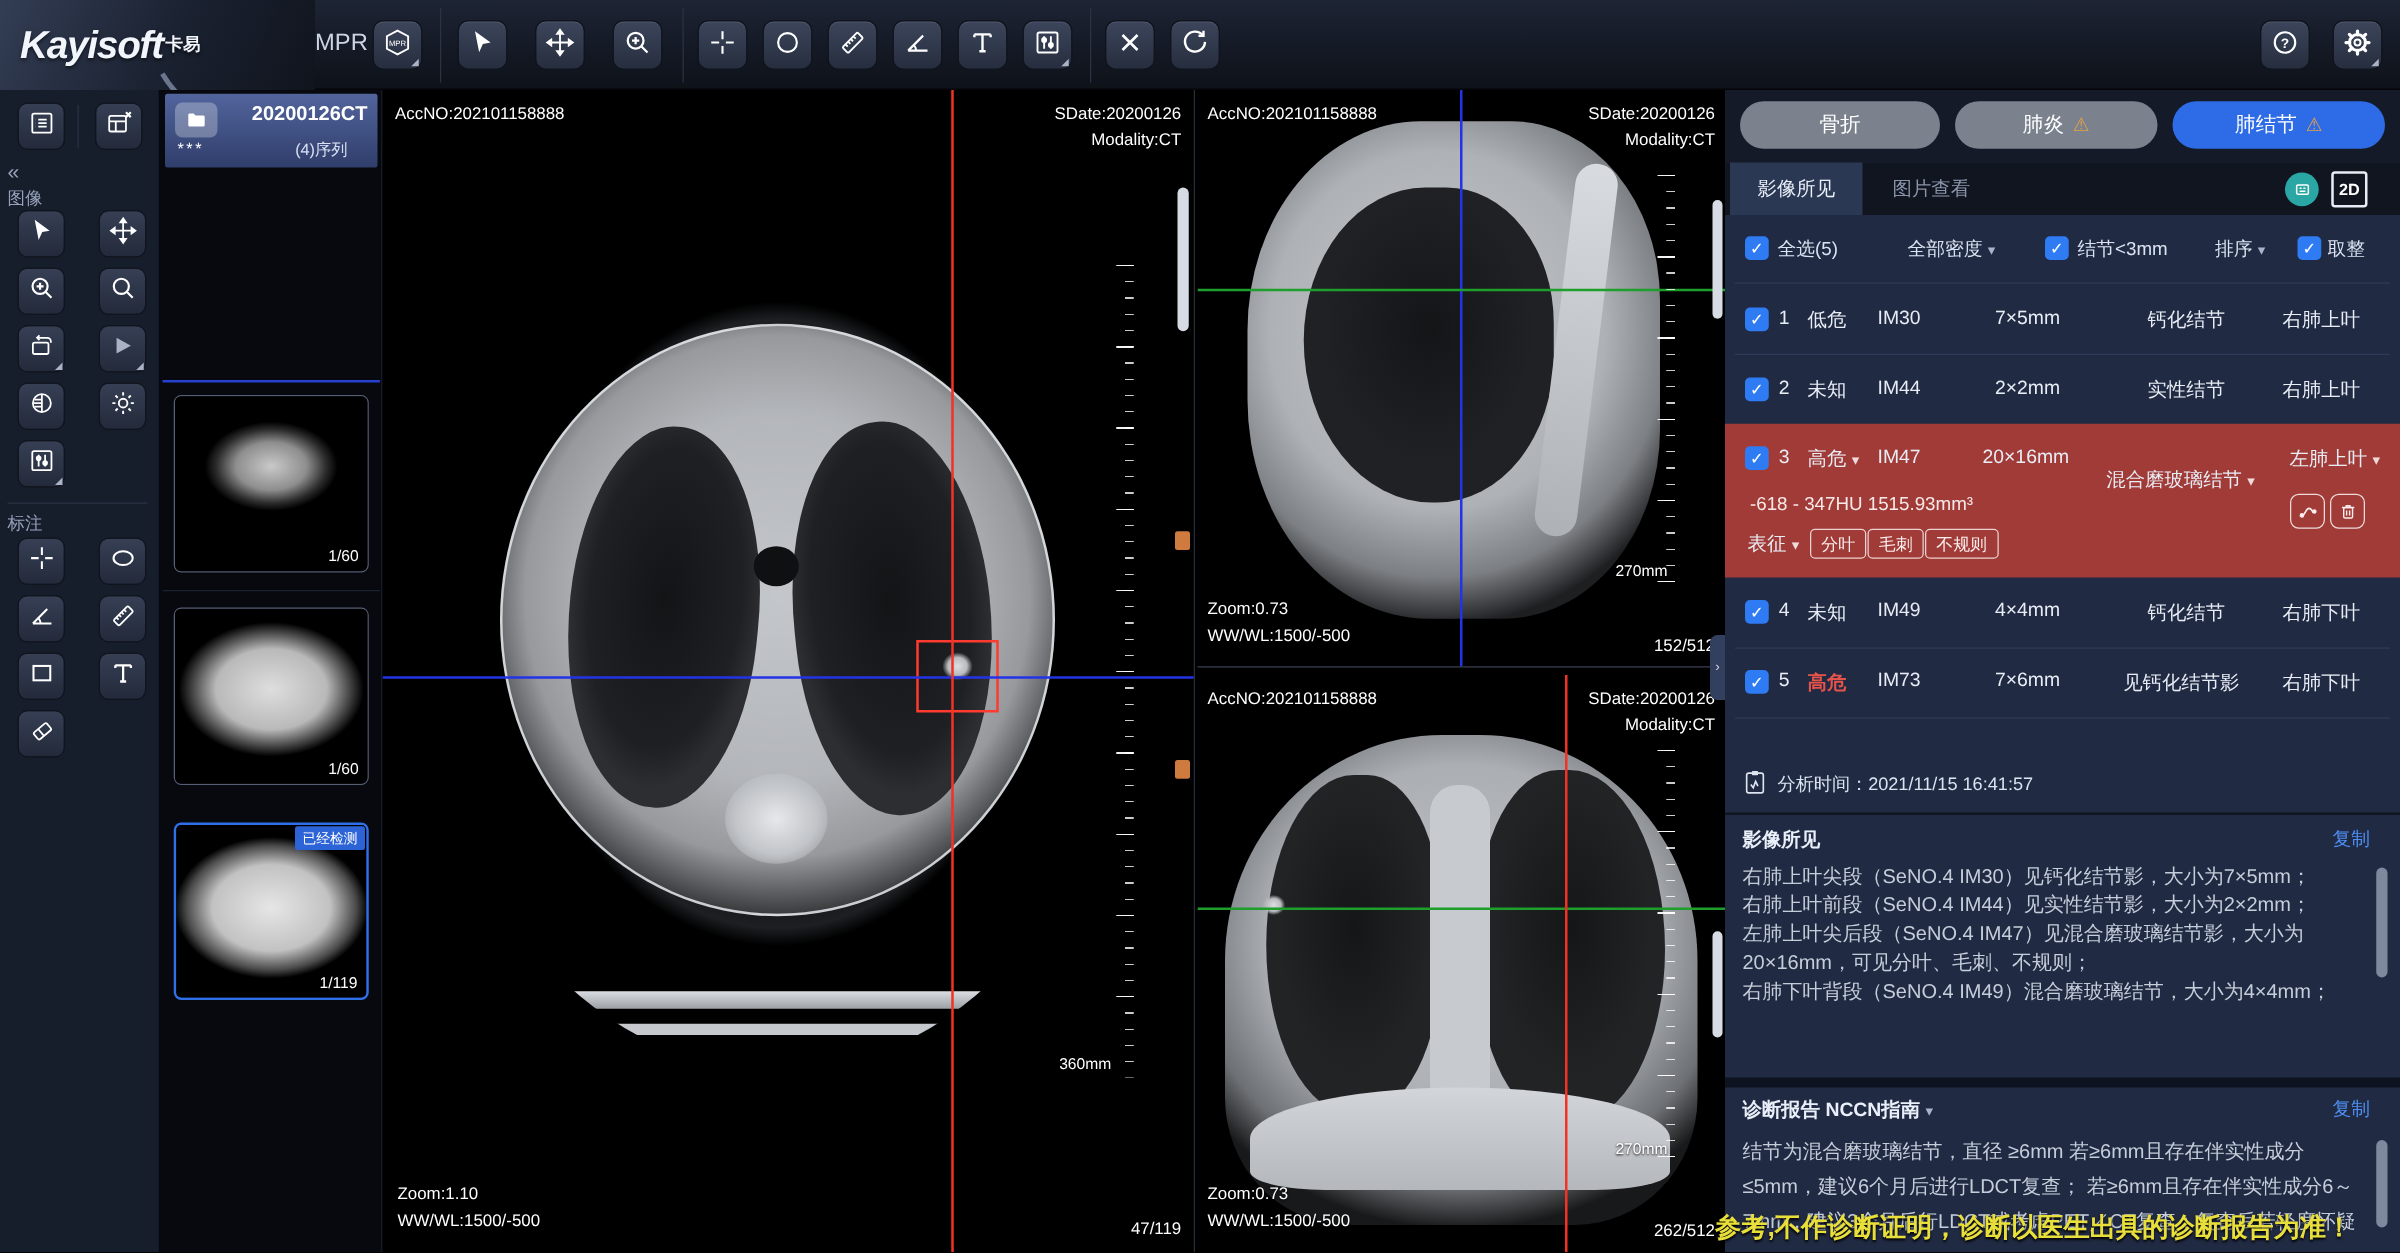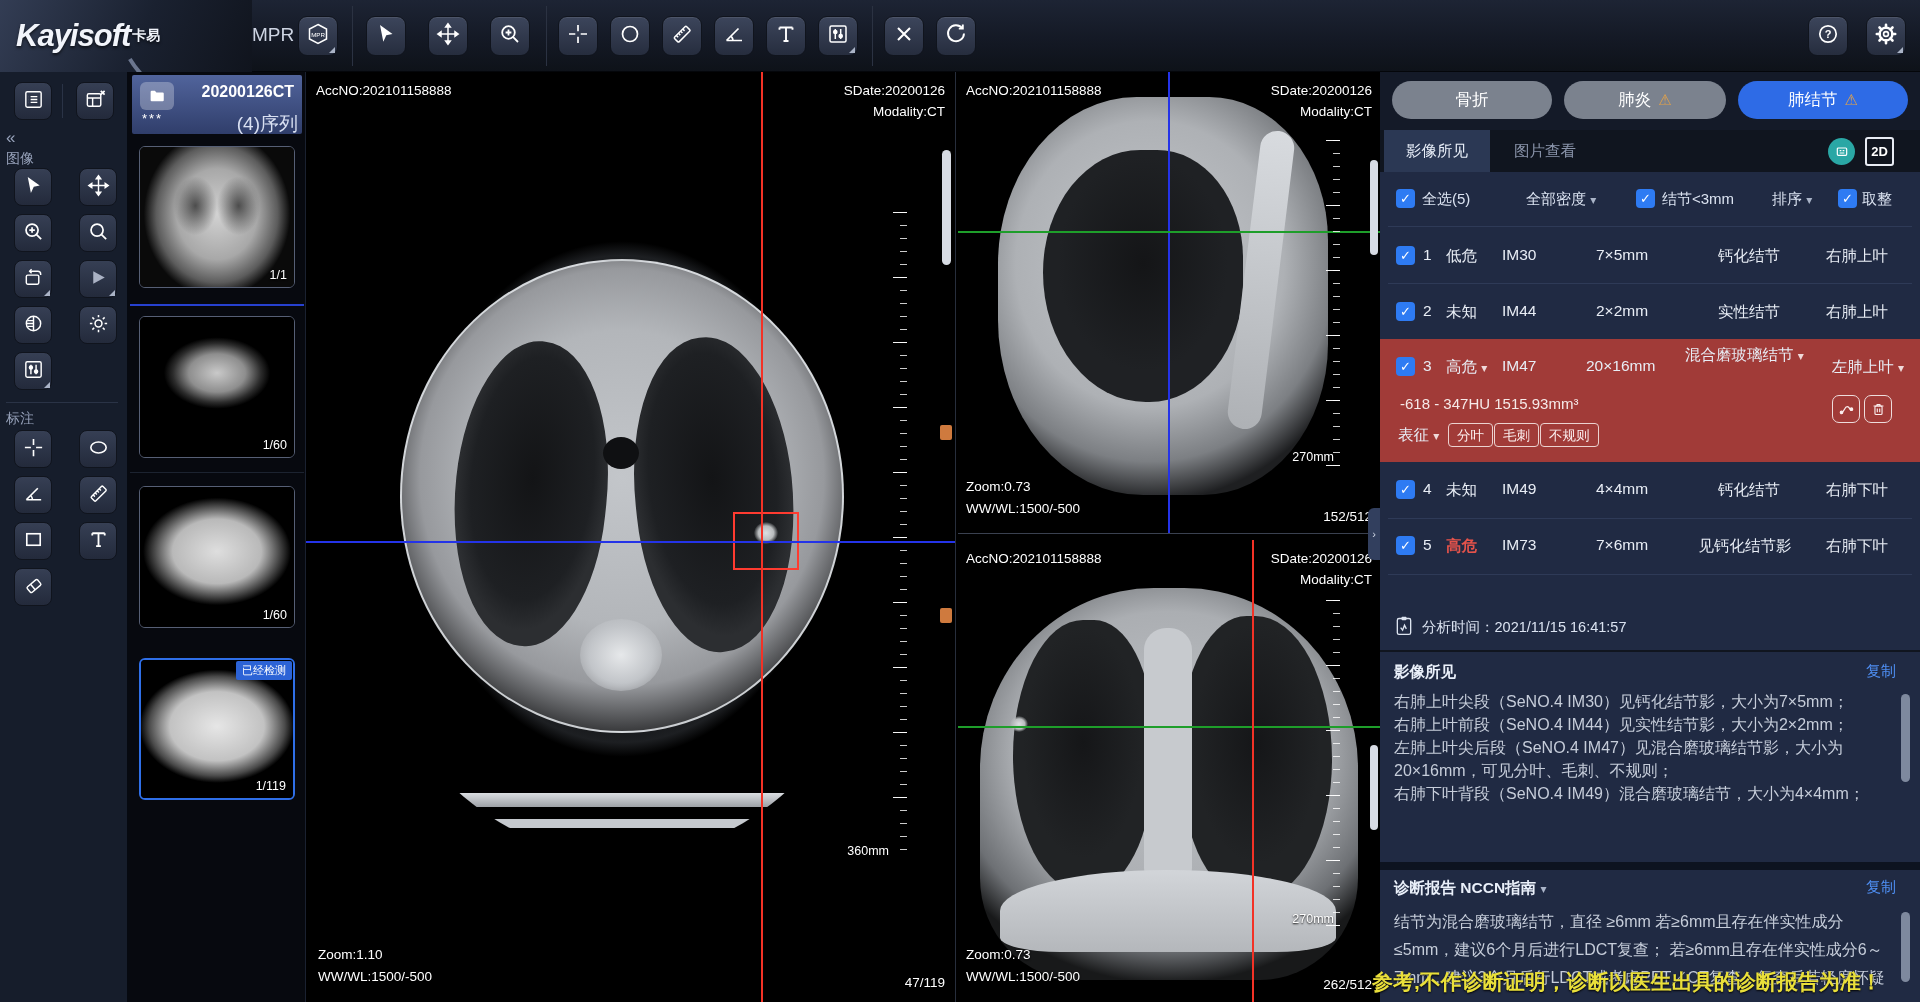--- a/index.html
+++ b/index.html
@@ -44,21 +44,21 @@
   
   #thumbpanel { position:absolute; left:128px; top:72px; width:178px; height:930px;
                 background:#07090f; border-right:1px solid #1a2130; }
   .series-header { position:absolute; left:4px; top:3px; width:170px; height:59px; border-radius:2px;
                    background:linear-gradient(180deg,#51649c 0%,#303e6b 100%); }
   .folder-chip { position:absolute; left:8px; top:7px; width:34px; height:28px; border-radius:6px;
                  background:rgba(255,255,255,.28); display:flex; align-items:center; justify-content:center; }
   .folder-chip svg { width:18px; height:18px; }
   .series-title { position:absolute; right:8px; top:8px; font-size:16px; font-weight:bold; color:#fff; }
   .series-stars { position:absolute; left:10px; top:36px; font-size:13px; letter-spacing:2px; color:#fff; }
-  .series-count { position:absolute; right:4px; top:36px; font-size:19px; color:#d9e0f2; }
+  .series-count { position:absolute; right:24px; top:36px; font-size:13px; color:#d9e0f2; }
   .thumb { position:absolute; left:11px; width:156px; height:142px; background:#000;
            border:1px solid #565f75; border-radius:6px; overflow:hidden; }
   .thumb.selected { border:2px solid #2f6fe8; }
   .thumb-label { position:absolute; right:7px; bottom:5px; font-size:12.5px; color:#fff; text-shadow:0 1px 2px #000; }
   .thumb-badge { position:absolute; right:1px; top:1px; background:#2c63d6; color:#fff; font-size:11px;
                  padding:2px 6px; border-radius:2px; }
   .blue-sep { position:absolute; left:2px; width:174px; height:2px; background:#2741cf; }
   .gray-sep { position:absolute; left:2px; width:174px; height:1px; background:#1c2330; }
   .t-img { position:absolute; inset:0; }
 
@@ -358,25 +358,20 @@
       <div class="folder-chip">
           <svg viewBox="0 0 24 24">
             <path d="M3.5 6.5 a1.5 1.5 0 0 1 1.5-1.5 h4.2 l2 2.2 h8.3 a1.5 1.5 0 0 1 1.5 1.5 v8.8 a1.5 1.5 0 0 1 -1.5 1.5 h-14.5 a1.5 1.5 0 0 1 -1.5 -1.5 Z" fill="#fff"></path>
           </svg>
         </div>
       <div class="series-title">20200126CT</div>
       <div class="series-stars">***</div>
       <div class="series-count">(4)序列</div>
     </div>
 
-    <div class="thumb" style="top:74px">
-      <div class="t-img" style="background:radial-gradient(58% 72% at 50% 48%,#d2d2d2 0%,#a8a8a8 45%,#5c5c5c 68%,#0a0a0a 82%)"></div>
-      <div class="t-img" style="background:radial-gradient(20% 30% at 36% 42%,rgba(40,40,40,.75),transparent 70%),radial-gradient(20% 30% at 64% 42%,rgba(40,40,40,.75),transparent 70%)"></div>
-      <div class="thumb-label">1/1</div>
-    </div>
     <div class="blue-sep" style="top:232px"></div>
 
     <div class="thumb" style="top:244px">
       <div class="t-img" style="background:radial-gradient(46% 34% at 50% 40%,#c9c9c9 0%,#8e8e8e 40%,#2c2c2c 62%,#000 75%),linear-gradient(0deg,transparent 70%,rgba(255,255,255,.12) 71%,transparent 73%)"></div>
       <div class="thumb-label">1/60</div>
     </div>
     <div class="gray-sep" style="top:400px"></div>
 
     <div class="thumb" style="top:414px">
       <div class="t-img" style="background:radial-gradient(60% 48% at 50% 46%,#dedede 0%,#b9b9b9 48%,#3a3a3a 70%,#000 80%)"></div>
@@ -529,21 +524,21 @@
     </div>
 
     <div class="redrow">
       <div class="cb" style="left:16px;top:18px">
           <span>✓</span>
         </div>
       <div class="ncell" style="left:43px;top:18px">3</div>
       <div class="ncell" style="left:66px;top:18px"><span>高危</span> <span class="caret" style="color:#f0dada">▾</span></div>
       <div class="ncell" style="left:122px;top:18px">IM47</div>
       <div class="ncell" style="left:206px;top:18px">20×16mm</div>
-      <div class="ncell" style="left:305px;top:6px"><span>混合磨玻璃结节</span> <span class="caret" style="color:#f0dada">▾</span></div>
+      <div class="ncell" style="left:305px;top:35px"><span>混合磨玻璃结节</span> <span class="caret" style="color:#f0dada">▾</span></div>
       <div class="ncell" style="right:16px;top:18px"><span>左肺上叶</span> <span class="caret" style="color:#f0dada">▾</span></div>
       <div class="ncell" style="left:20px;top:56px;font-size:15px;color:#f6e9e8">-618 - 347HU 1515.93mm³</div>
       <div class="ncell" style="left:18px;top:86px"><span>表征</span> <span class="caret" style="color:#f0dada">▾</span></div>
       <div class="tag" style="left:68px;top:84px">分叶</div>
       <div class="tag" style="left:114px;top:84px">毛刺</div>
       <div class="tag" style="left:160px;top:84px">不规则</div>
       <div class="rbtn" style="left:452px;top:56px">
           <svg viewBox="0 0 24 24" fill="none" stroke="#fbeeee" stroke-width="1.8">
             <path d="M5 16 C9 16 9 8 13 8 S17 15 19 11.5"></path>
             <circle cx="5" cy="16" r="1.7" fill="#fbeeee"></circle>

